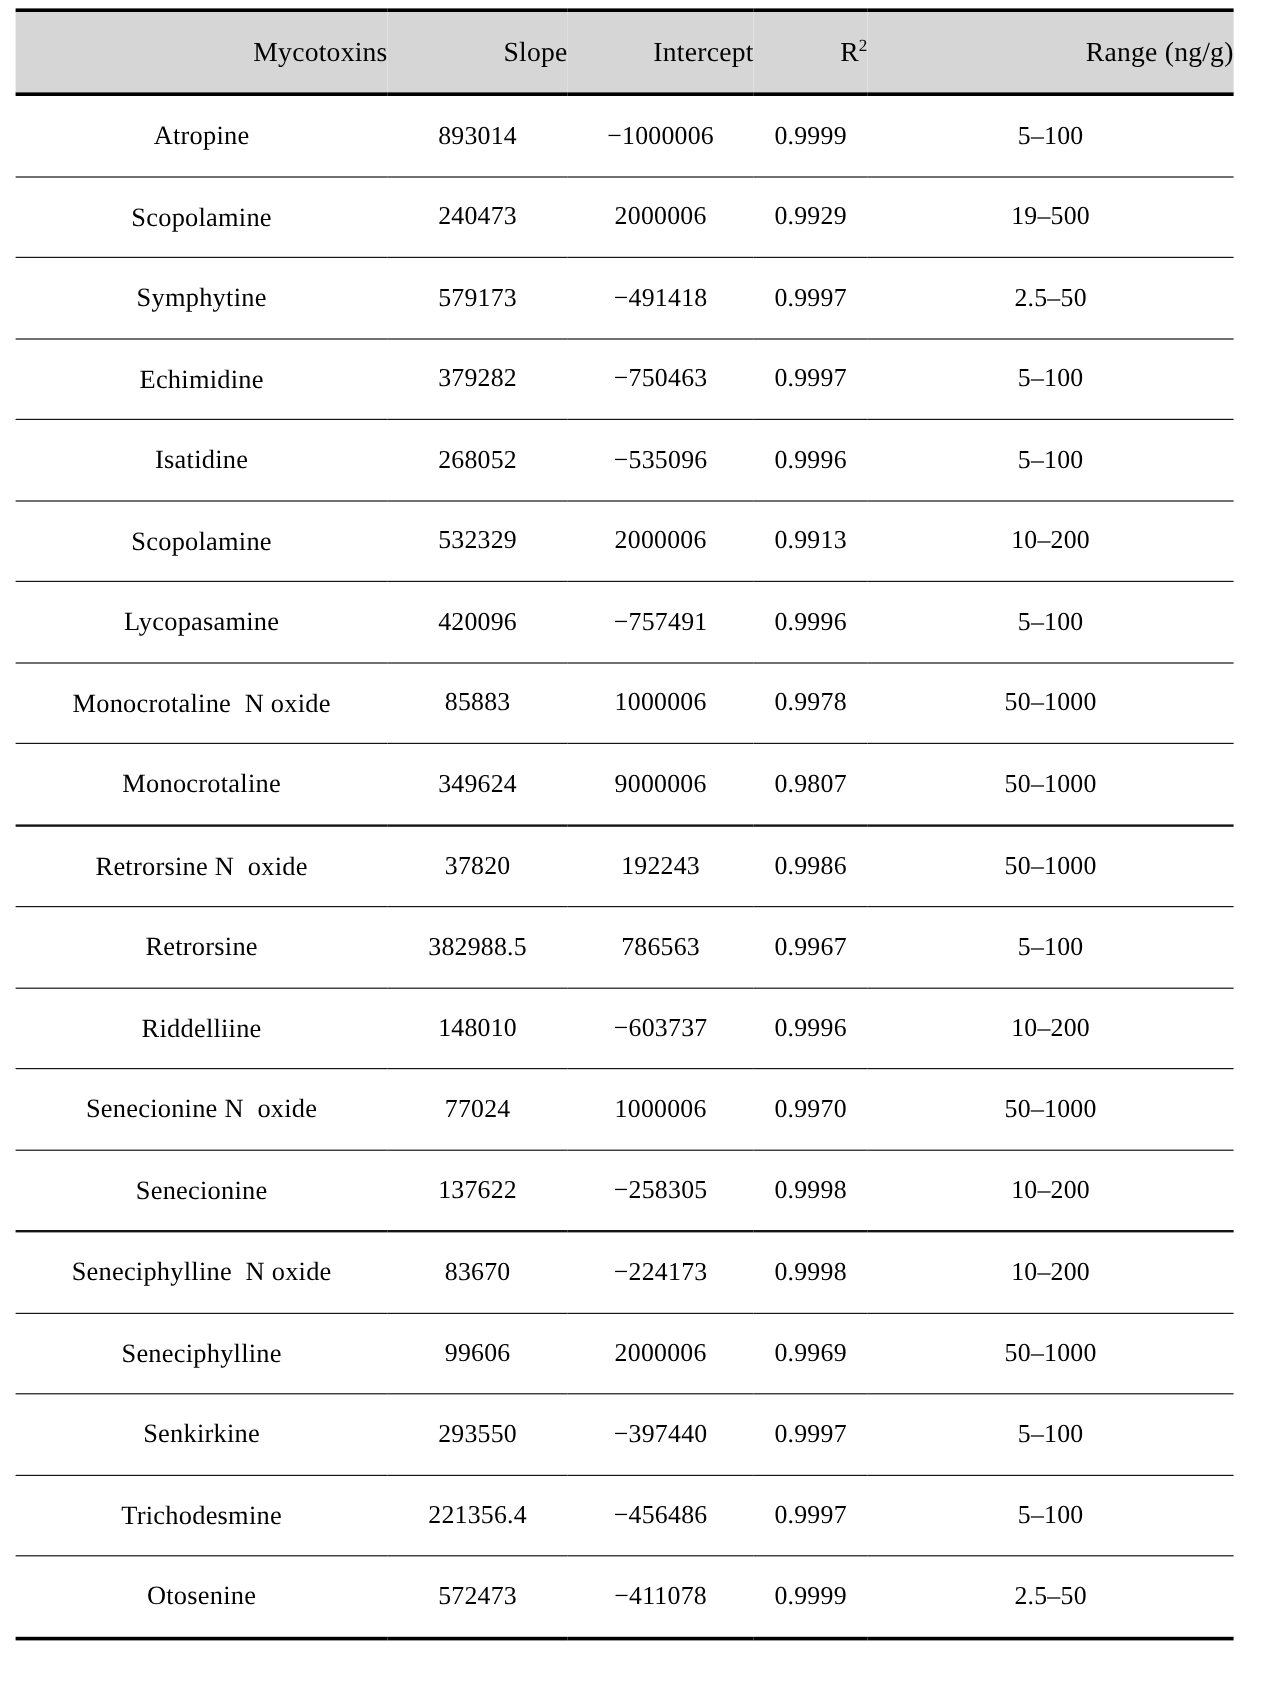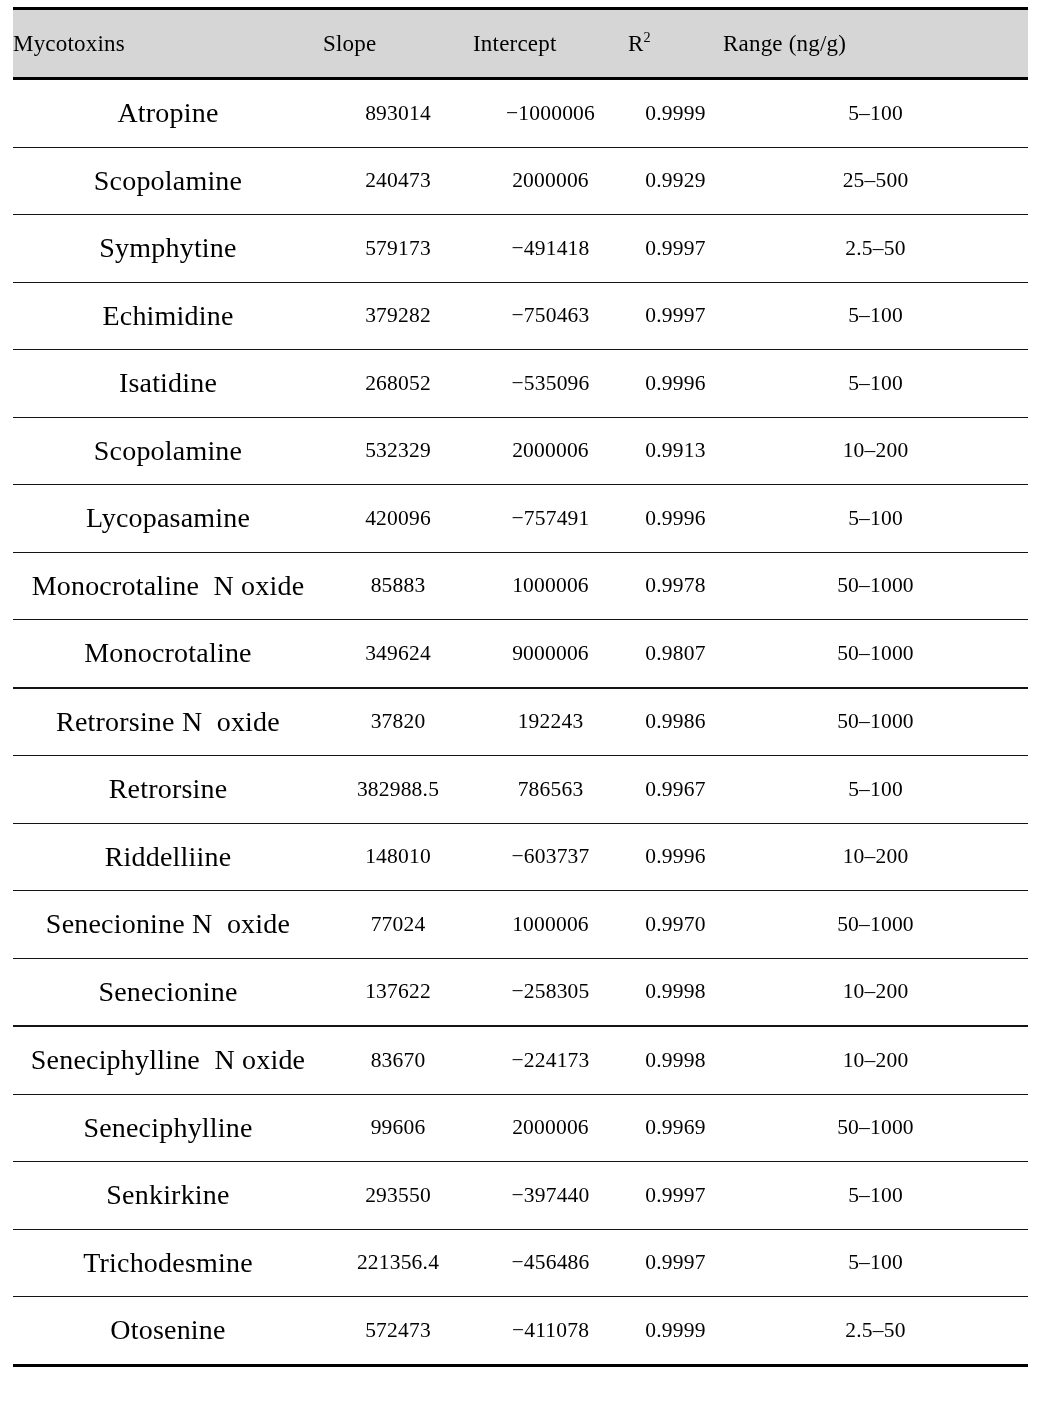--- a/index.html
+++ b/index.html
@@ -36,21 +36,21 @@
   col.c-name  { width: 310px; }
   col.c-slope { width: 150px; }
   col.c-int   { width: 155px; }
   col.c-r2    { width: 95px; }
   col.c-range { width: 305px; }
 
   thead th {
     background: #d6d6d6;
     height: 67px;
     vertical-align: middle;
-    text-align: left;
+    text-align: right;
     font-weight: normal;
     font-size: 23px;
     border-top: 3px solid #000;
     border-bottom: 3px solid #000;
     padding: 0;
     white-space: nowrap;
   }
 
   thead th .hdr-label { display: inline-block; }
 
@@ -71,21 +71,21 @@
   }
 
   tbody tr.thick-rule > td {
     border-bottom-width: 2.5px;
   }
 
   tbody tr:last-child > td {
     border-bottom: 3.5px solid #000;
   }
 
-  td.cell-name  { font-size: 28px; margin-top: 12px; }
+  td.cell-name  { font-size: 22px; margin-top: 12px; }
   td.cell-slope,
   td.cell-int,
   td.cell-r2,
   td.cell-range { font-size: 21.5px; }
 </style>
 </head>
 <body>
 
 <div class="page">
   <table class="calib">
@@ -121,21 +121,21 @@
           <td class="cell-slope">893014</td>
           <td class="cell-int">−1000006</td>
           <td class="cell-r2">0.9999</td>
           <td class="cell-range">5–100</td>
         </tr>
         <tr>
           <td class="cell-name">Scopolamine</td>
           <td class="cell-slope">240473</td>
           <td class="cell-int">2000006</td>
           <td class="cell-r2">0.9929</td>
-          <td class="cell-range">25–500</td>
+          <td class="cell-range">19–500</td>
         </tr>
         <tr>
           <td class="cell-name">Symphytine</td>
           <td class="cell-slope">579173</td>
           <td class="cell-int">−491418</td>
           <td class="cell-r2">0.9997</td>
           <td class="cell-range">2.5–50</td>
         </tr>
         <tr>
           <td class="cell-name">Echimidine</td>

